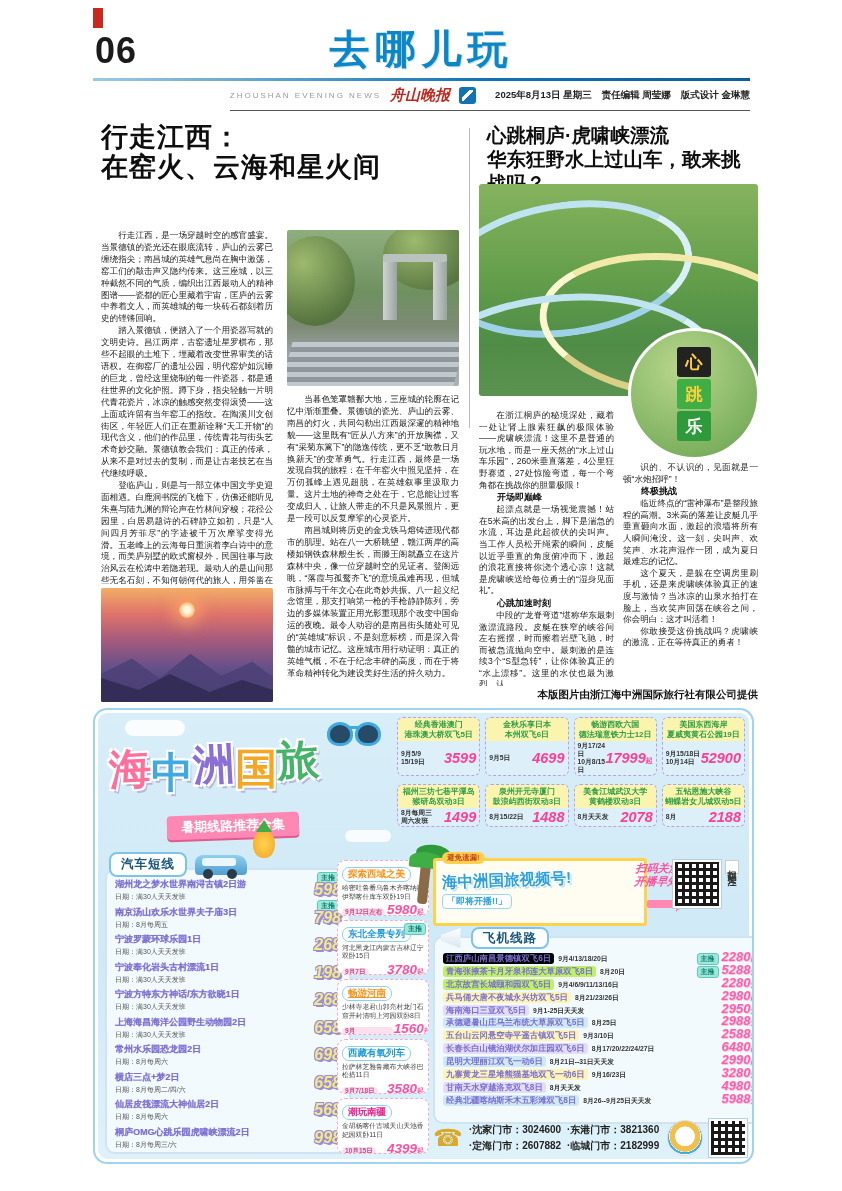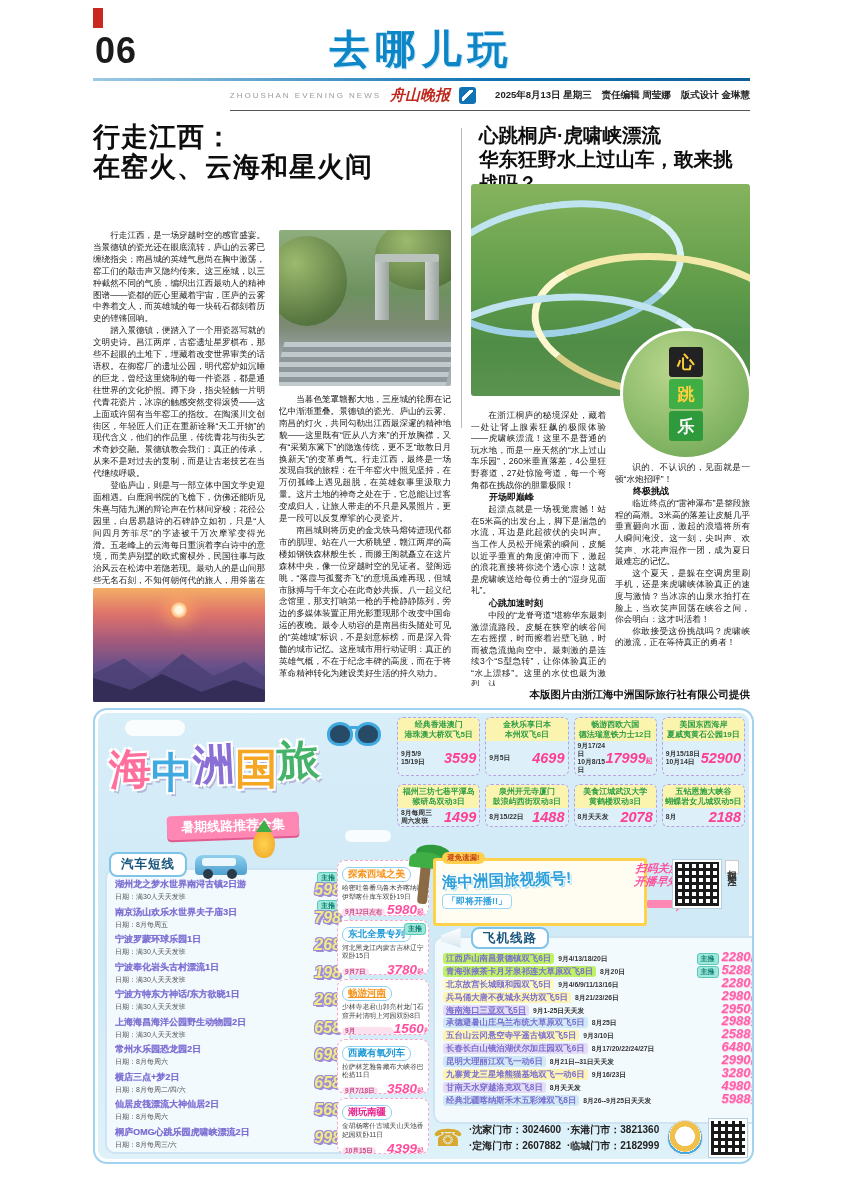--- a/index.html
+++ b/index.html
@@ -17,21 +17,21 @@
             padding-bottom:5px;border-bottom:1px solid #555;}
   .mast-en{font-size:8px;color:#9a9a9a;letter-spacing:2px;}
   .paper-logo{font-family:"Liberation Serif","DejaVu Serif",serif;font-style:italic;font-weight:bold;
               font-size:15px;color:#c0271d;}
   .emblem{display:inline-block;width:17px;height:17px;background:#1173b4;border-radius:3px;position:relative;}
   .emblem::after{content:"";position:absolute;left:3px;top:3px;width:11px;height:11px;
                  background:linear-gradient(135deg,transparent 35%,#fff 35% 55%,transparent 55%);}
   .dateline{font-size:9.5px;color:#222;font-weight:bold;}
   .dateline span{margin-left:10px;}
   
-  .articles{position:absolute;left:93px;top:122px;width:657px;height:580px;}
+  .articles{position:absolute;left:101px;top:122px;width:657px;height:580px;}
   .art-divider{position:absolute;left:368px;top:6px;width:1px;height:300px;background:#bbb;}
   .art-left{position:absolute;left:0;top:0;width:358px;height:580px;overflow:hidden;}
   .la-title{margin:0;font-size:27px;line-height:1.12;font-weight:900;color:#0e0e0e;letter-spacing:1px;}
   .la-col{position:absolute;width:172px;top:108px;bottom:0;overflow:hidden;}
   .la-col1{left:0;}
   .la-col2{left:186px;top:272px;}
   .para{margin:0;font-size:8.6px;line-height:11.9px;text-align:justify;text-indent:2em;color:#1c1c1c;}
   .photo{border-radius:2px;}
   .photo-arch{position:absolute;right:0;top:108px;width:172px;height:156px;overflow:hidden;
     background:linear-gradient(180deg,#8fae7e 0%,#6e9160 40%,#7d8a74 62%,#98a1a3 78%,#aab2b5 100%);}
@@ -475,47 +475,47 @@
       <span class="b-arrow"></span>
       <span class="qr b-qr"></span>
       <span class="b-qr-label">扫码关注</span>
     </div>
 
     <div class="flight-box">
       <span class="mega"></span>
       <div class="f-head"><span class="pill">飞机线路</span></div>
       <div id="f-list">
           <div class="f-row">
-            <span class="f-name" style="background: #bef264;">江西庐山南昌景德镇双飞6日</span>
+            <span class="f-name" style="background: #000000;">江西庐山南昌景德镇双飞6日</span>
             <span class="f-date">9月4/13/18/20日</span>
             <span class="f-fill"></span>
             <span class="badge f-badge">主推</span>
             <span class="f-price">2280<span class="sfx">起</span></span>
           </div>
           <div class="f-row">
             <span class="f-name" style="background: #bef264;">青海张掖茶卡月牙泉祁连大草原双飞8日</span>
             <span class="f-date">8月20日</span>
             <span class="f-fill"></span>
             <span class="badge f-badge">主推</span>
             <span class="f-price">5288<span class="sfx">元</span></span>
           </div>
           <div class="f-row">
-            <span class="f-name" style="background: #fef9c3;">北京故宫长城颐和园双飞5日</span>
+            <span class="f-name" style="background: #bef264;">北京故宫长城颐和园双飞5日</span>
             <span class="f-date">9月4/6/9/11/13/16日</span>
             <span class="f-fill"></span>
             <span class="f-price">2280<span class="sfx">元</span></span>
           </div>
           <div class="f-row">
             <span class="f-name" style="background: rgb(253, 244, 181);">兵马俑大唐不夜城永兴坊双飞5日</span>
             <span class="f-date">8月21/23/26日</span>
             <span class="f-fill"></span>
             <span class="f-price">2980<span class="sfx">起</span></span>
           </div>
           <div class="f-row">
-            <span class="f-name" style="background: rgb(229, 220, 246); text-decoration: underline;">海南海口三亚双飞5日</span>
+            <span class="f-name" style="background: rgb(229, 220, 246);">海南海口三亚双飞5日</span>
             <span class="f-date">9月1-25日天天发</span>
             <span class="f-fill"></span>
             <span class="f-price">2950<span class="sfx">元</span></span>
           </div>
           <div class="f-row">
             <span class="f-name" style="background: rgb(207, 233, 247);">承德避暑山庄乌兰布统大草原双飞5日</span>
             <span class="f-date">8月25日</span>
             <span class="f-fill"></span>
             <span class="f-price">2988<span class="sfx">元</span></span>
           </div>

